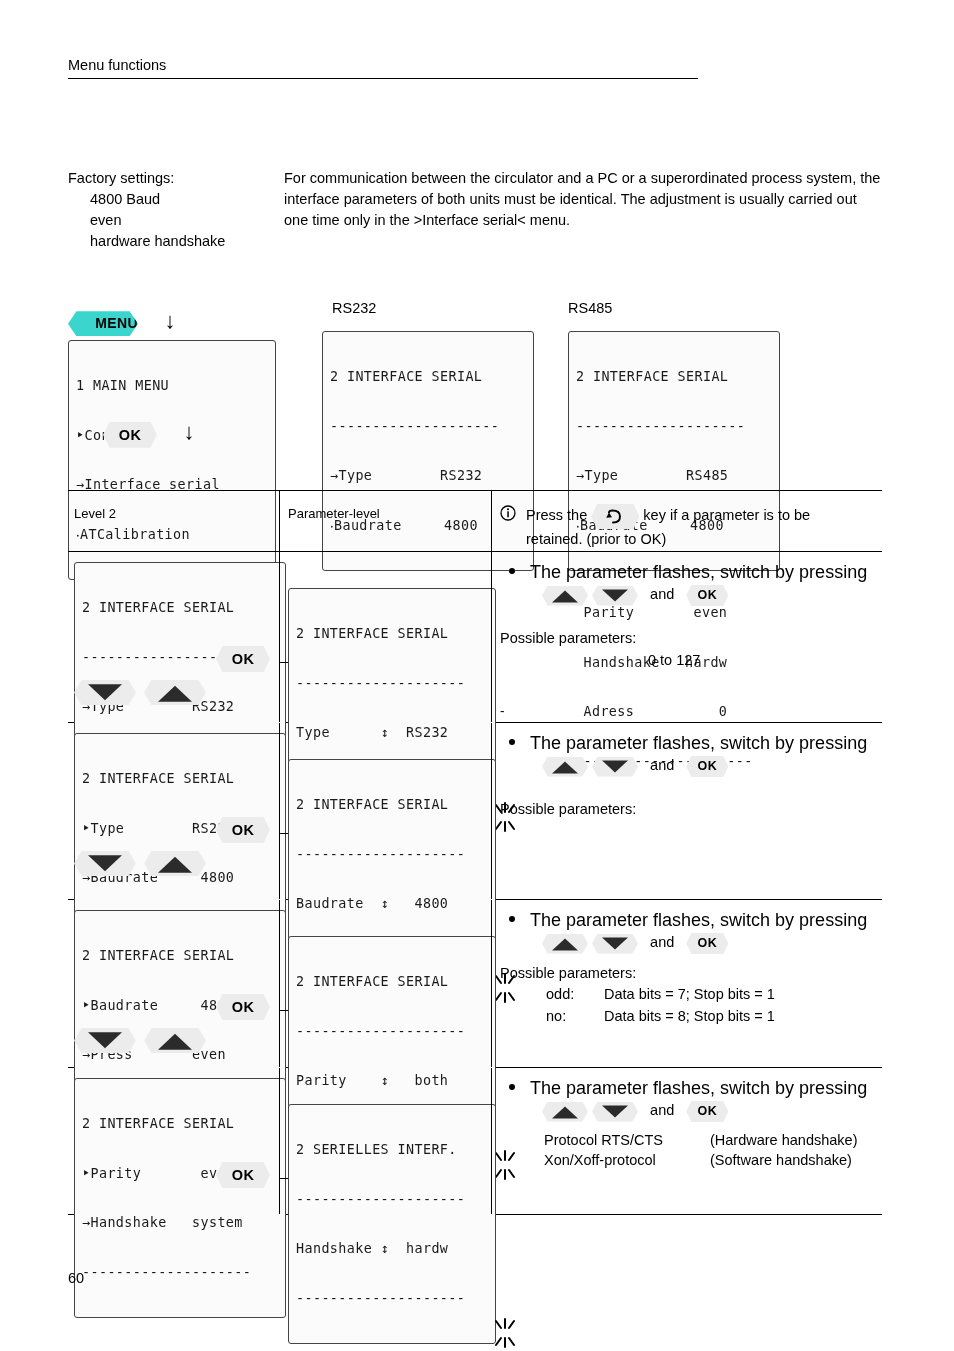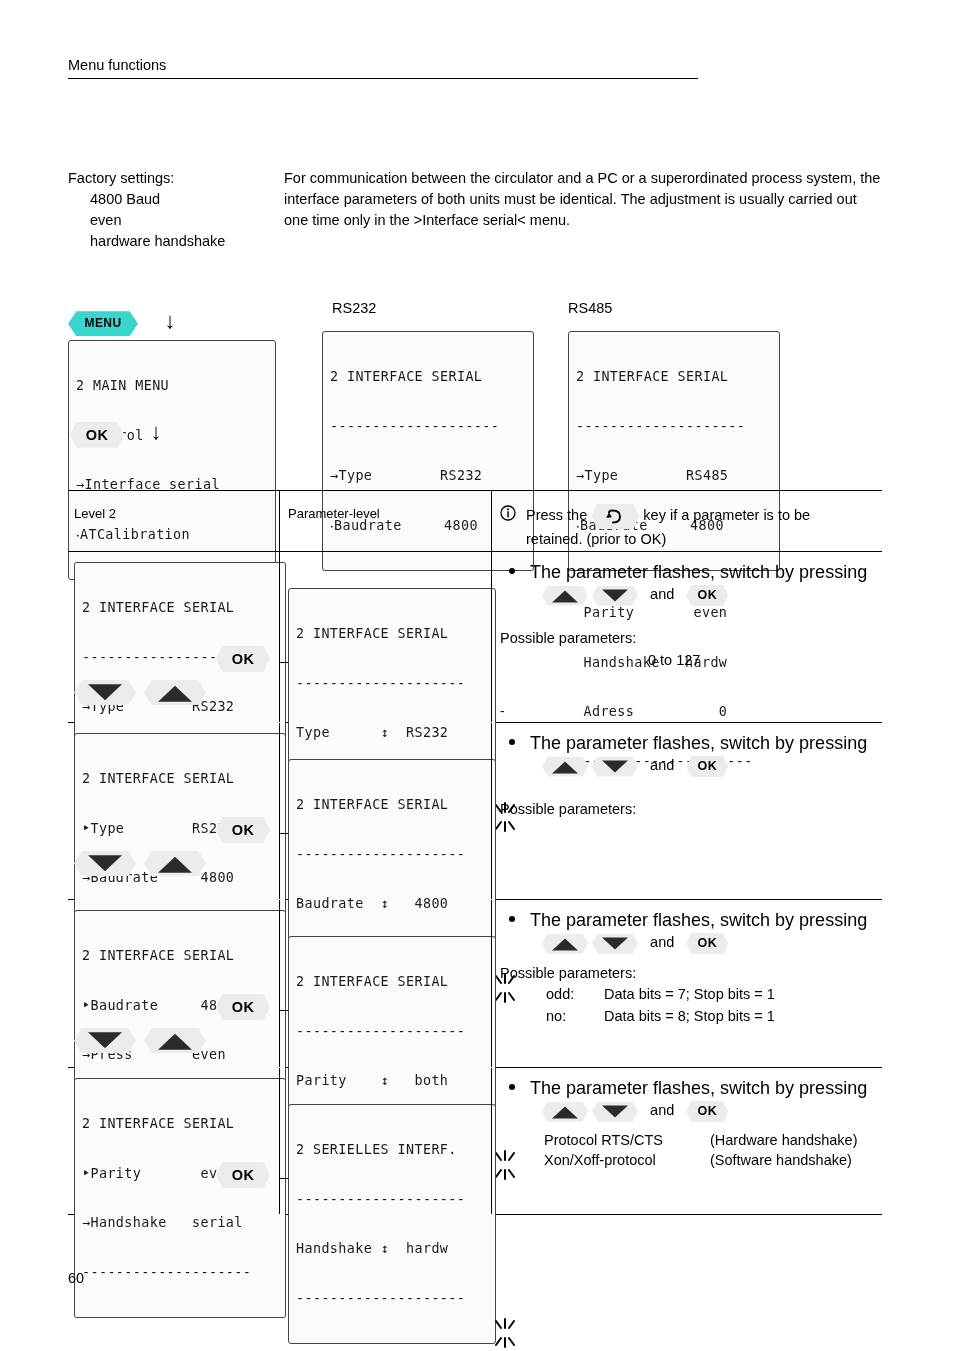--- a/index.html
+++ b/index.html
@@ -78,22 +78,23 @@
     width: 54px;
     height: 26px;
     line-height: 26px;
     font-size: 14.5px;
     letter-spacing: .5px;
   }
   .key-menu {
     width: 70px;
     height: 25px;
     line-height: 25px;
-    font-size: 12px;
+    font-size: 14px;
     letter-spacing: .4px;
+    text-align: right;
   }
   .key-arrow {
     width: 62px;
     height: 25px;
   }
   .key-arrow .tri {
     position: absolute;
     left: 50%;
     top: 50%;
     width: 0; height: 0;
@@ -293,28 +294,28 @@
   <div class="intro-right">For communication between the circulator and a PC or a superordinated process system, the interface parameters of both units must be identical. The adjustment is usually carried out one time only in the &gt;Interface serial&lt; menu.</div>
 </div>
 
 <div style="position:absolute; left:68px; top:310px;">
   <span class="key key-menu menu">MENU</span>
   <span class="down-arrow-glyph" style="margin-left:22px;">↓</span>
 </div>
 
 <div style="position:absolute; left:68px; top:340px;">
   <div class="lcd lcd-box" style="width:192px;">
-    <span class="lcd-row">2 MAIN MENU</span>
+    <span class="lcd-row">1 MAIN MENU</span>
     <span class="lcd-row">‣Control</span>
     <span class="lcd-row">→Interface serial</span>
     <span class="lcd-row">‧ATCalibration</span>
   </div>
 </div>
 
-<div style="position:absolute; left:70px; top:421px;">
+<div style="position:absolute; left:70px; top:421px;padding-left:33px;">
   <span class="key key-ok">OK</span>
   <span class="down-arrow-glyph" style="margin-left:22px;">↓</span>
 </div>
 
 <div style="position:absolute; left:316px; top:300px;margin-left:16px;">
   <div class="panel-label">RS232</div>
 </div>
 <div style="position:absolute; left:322px; top:331px;">
   <div class="lcd lcd-box" style="width:196px;">
     <span class="lcd-row">2 INTERFACE SERIAL</span>
@@ -559,21 +560,21 @@
         </div>
       </div>
     </div>
   </div>
 
   <div class="trow" style="height:146px;">
     <div class="cell-a">
       <div class="lcd lcd-box" style="width:196px;">
         <span class="lcd-row">2 INTERFACE SERIAL</span>
         <span class="lcd-row">‣Parity       even</span>
-        <span class="lcd-row">→Handshake   serial</span>
+        <span class="lcd-row">→Handshake   system</span>
         <span class="lcd-row">--------------------</span>
       </div>
       <div class="ok-right" style="left:148px; top:94px;">
         <span class="key key-ok">OK</span>
         <span class="arrow-right-glyph">→</span>
       </div>
     </div>
     <div class="cell-b">
       <div class="lcd-wrap" style="margin-top:26px;">
         <div class="lcd lcd-box" style="width:192px;">

